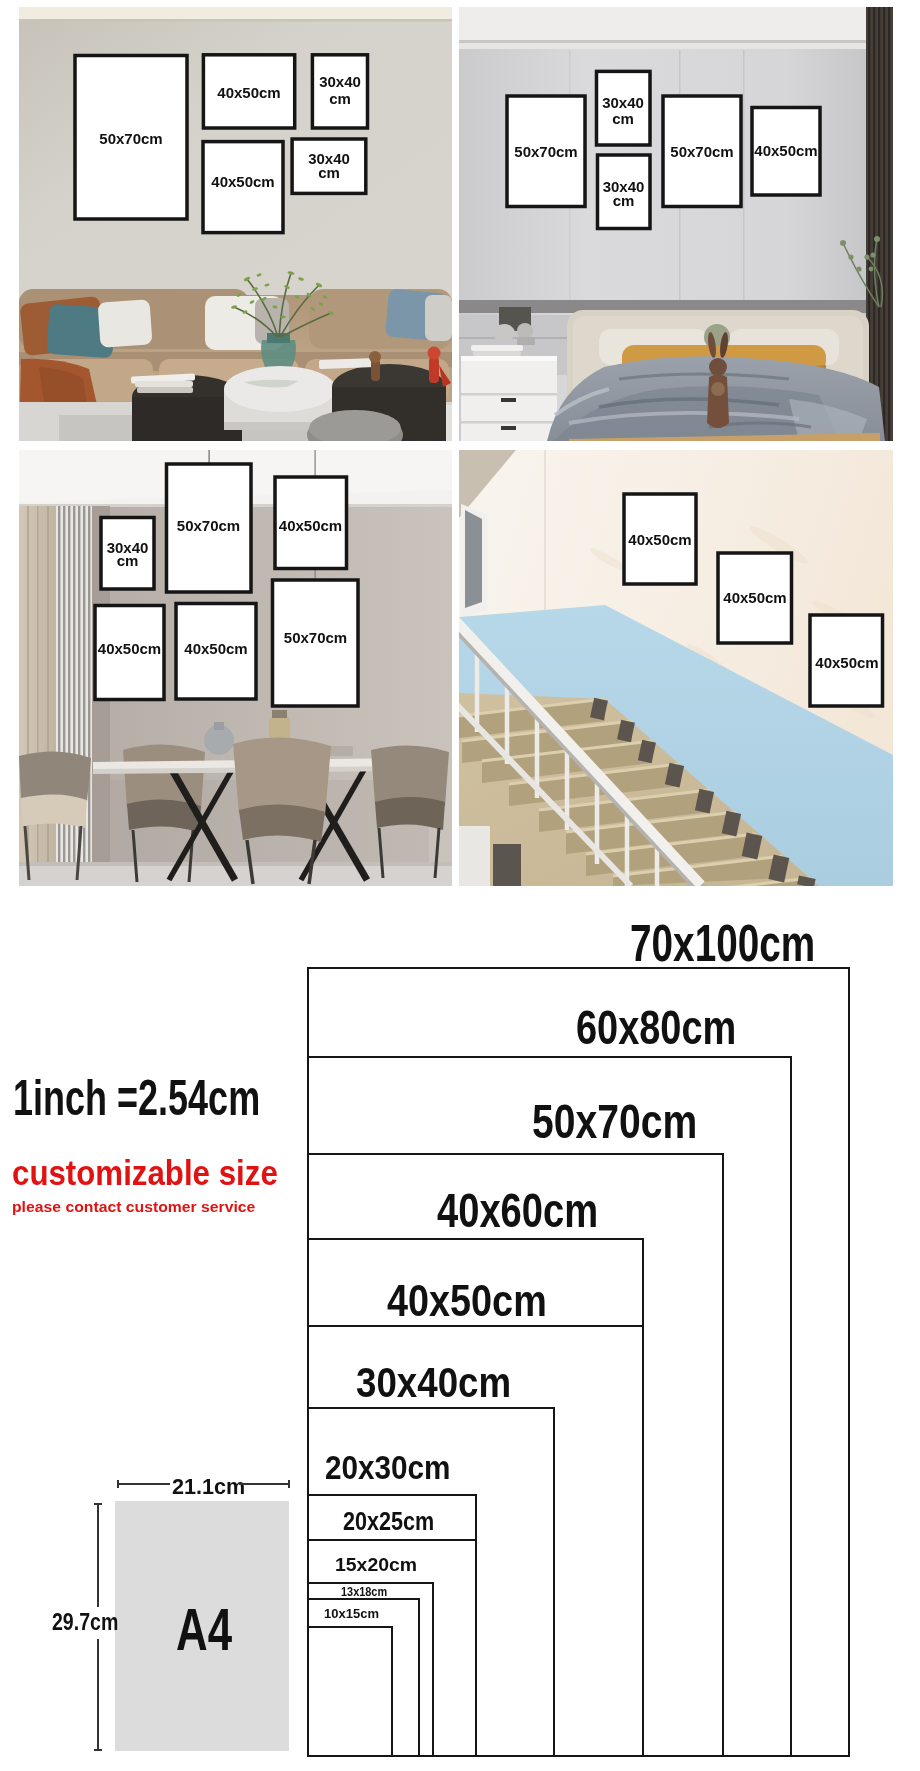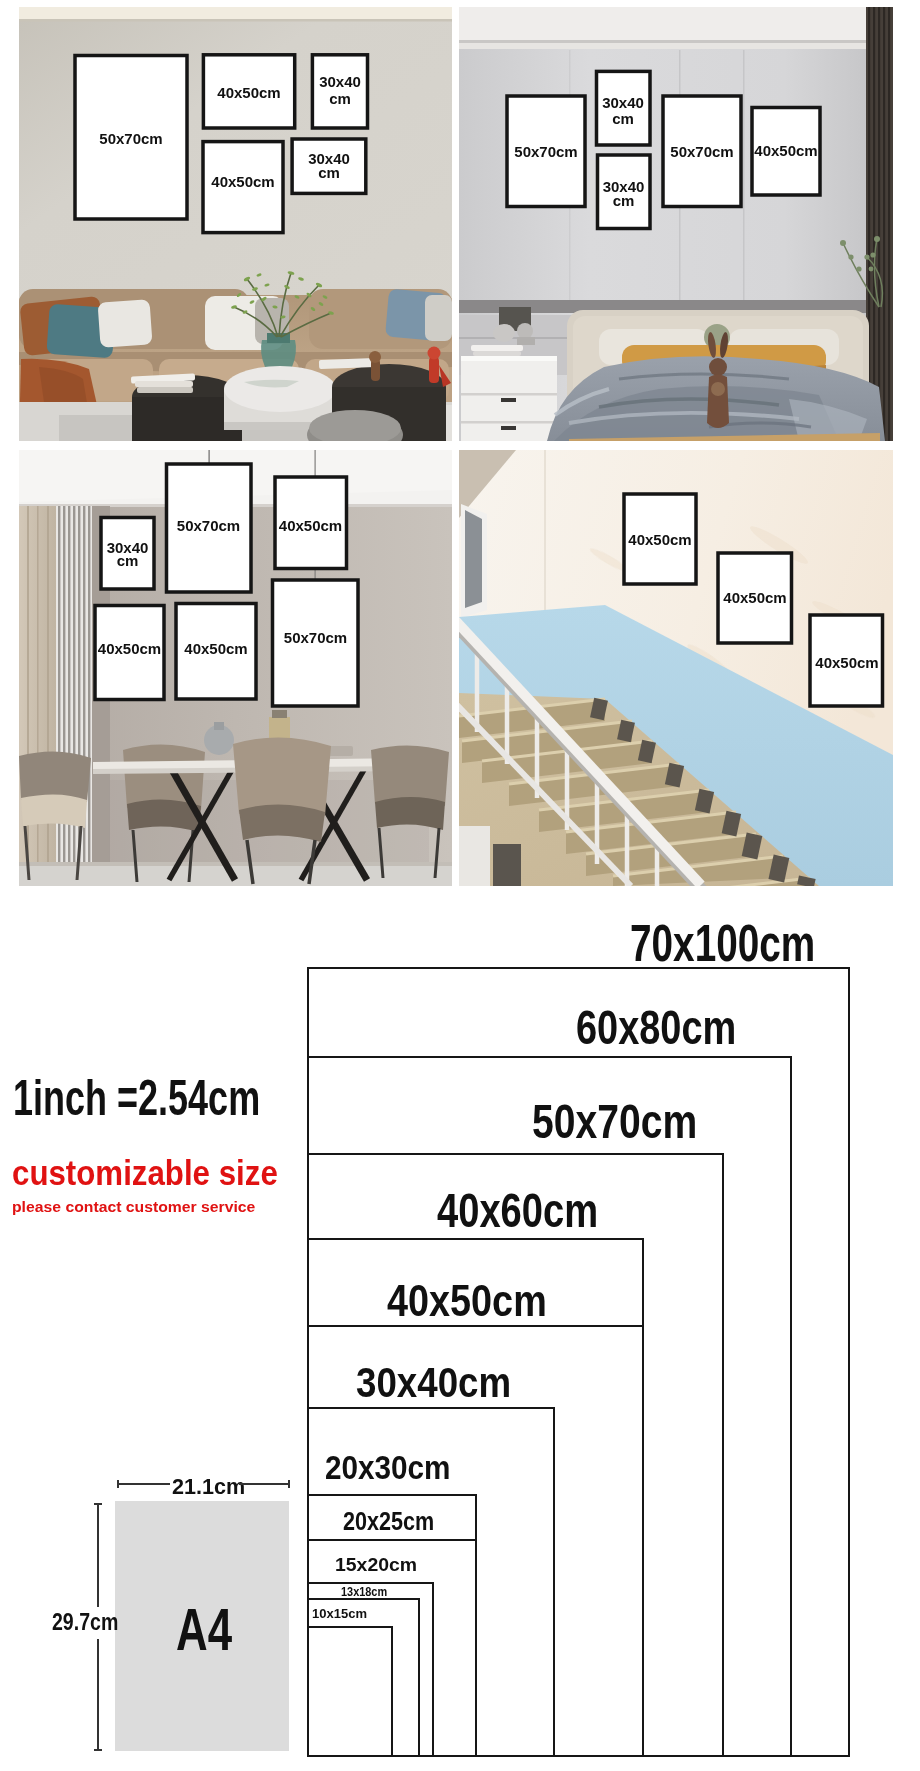--- a/index.html
+++ b/index.html
@@ -533,21 +533,21 @@
 <div class="cl" style="left:356px;top:1361px;font-size:43px;transform:scaleX(0.854);">30x40cm</div>
 
 <div class="cl" style="left:325px;top:1451px;font-size:33px;transform:scaleX(0.90);">20x30cm</div>
 
 <div class="cl" style="left:343px;top:1508px;font-size:26px;transform:scaleX(0.83);">20x25cm</div>
 
 <div class="cl" style="left:335px;top:1556px;font-size:18.5px;transform:scaleX(1.05);">15x20cm</div>
 
 <div class="cl" style="left:341px;top:1586px;font-size:12px;transform:scaleX(0.91);">13x18cm</div>
 
-<div class="cl" style="left:312px;top:1607px;font-size:13px;transform:scaleX(1.0);">10x15cm</div>
+<div class="cl" style="left:324px;top:1607px;font-size:13px;transform:scaleX(1.0);">10x15cm</div>
 
 <div class="cl" style="left:13px;top:1073px;font-size:50px;transform:scaleX(0.72);">1inch =2.54cm</div>
 
 <div class="cl red" style="left:12px;top:1155px;font-size:35px;transform:scaleX(0.893);">customizable size</div>
 
 <div class="cl red" style="left:12px;top:1199px;font-size:15px;transform:scaleX(1.05);">please contact customer service</div>
 
 <div style="position:absolute;left:115px;top:1501px;width:174px;height:250px;background:#dcdcdc;"></div>
 
 <div class="cl" style="left:176px;top:1600px;font-size:60px;transform:scaleX(0.73);">A4</div>

